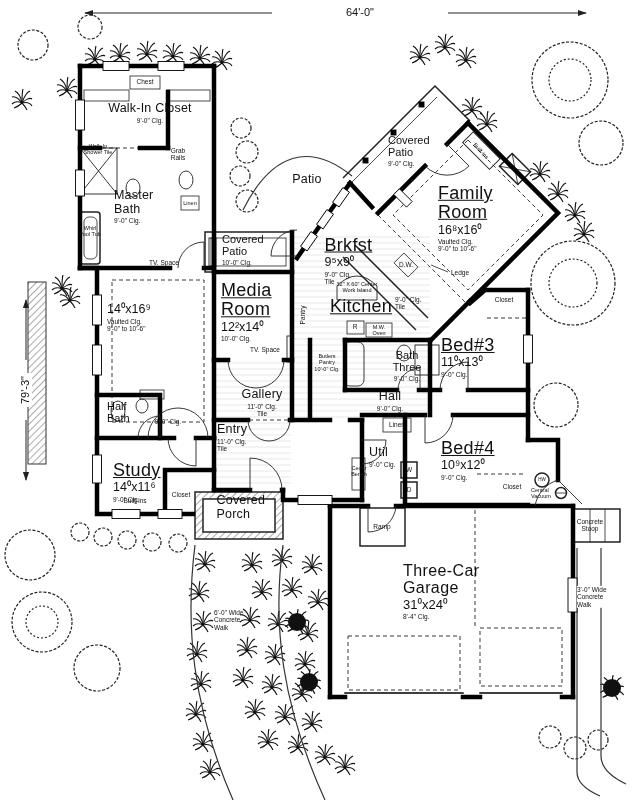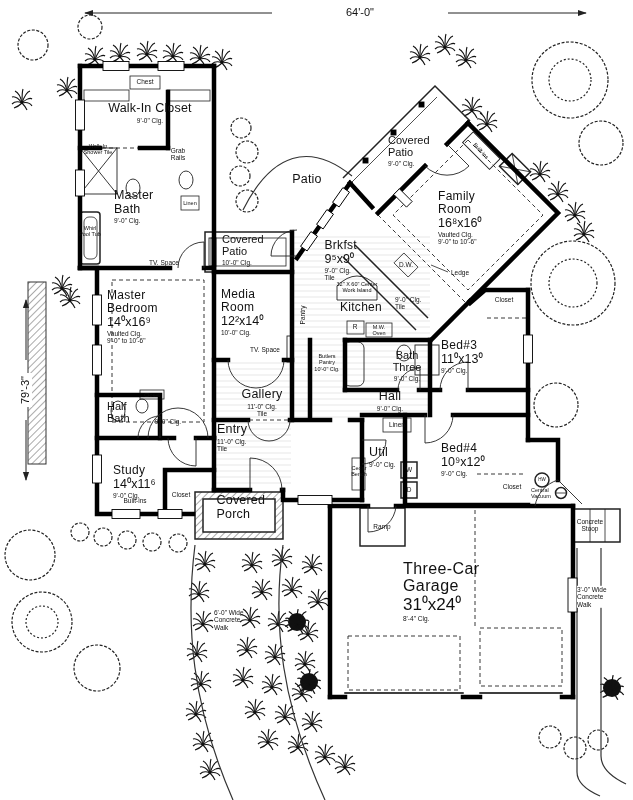--- a/index.html
+++ b/index.html
@@ -2,25 +2,25 @@
 <html><head>
 <meta charset="utf-8">
 <style>
   html,body{margin:0;padding:0;background:#fff;}
   .plan{position:relative;width:633px;height:800px;background:#fff;
         font-family:"Liberation Sans",sans-serif;color:#111;overflow:hidden;}
   .plan svg{position:absolute;left:0;top:0;}
   .lbl{position:absolute;transform:translate(-50%,-50%);text-align:center;line-height:1.08;}
   .lbl.la{text-align:left;}
   .nm-xl{font-size:16px;letter-spacing:.4px;}
-  .nm-lg{font-size:12px;letter-spacing:.3px;}
+  .nm-lg{font-size:18px;letter-spacing:.3px;text-decoration:underline;}
   .nm{font-size:12.5px;letter-spacing:.2px;}
   .nm-sm{font-size:11px;}
   .dim{font-size:12.5px;margin-top:1px;}
-  .dim-lg{font-size:17px;}
+  .dim-lg{font-size:13px;}
   .clg{font-size:6.5px;margin-top:1px;}
   .tny{font-size:6.5px;line-height:1.15;}
   .tny2{font-size:5.5px;line-height:1.15;}
   .dimension{font-size:11px;background:#fff;padding:0 3px;}
   .rot-v{transform:translate(-50%,-50%) rotate(-90deg);}
   .rot-d{transform:translate(-50%,-50%) rotate(47deg);}
 </style>
 </head>
 <body>
 
@@ -332,21 +332,20 @@
 <div class="lbl tny2" style="left:90px;top:231px;width:22px;"><span>Whirl Pool Tub</span></div>
 <div class="lbl tny2" style="left:190px;top:203px;"><span>Linen</span></div>
 <div class="lbl tny" style="left:164px;top:263px;"><span>TV. Space</span></div>
 
 <div class="lbl la" style="left:251px;top:250px;width:58px;">
   <div class="nm-sm">Covered Patio</div>
   <div class="clg">10'-0" Clg.</div>
 </div>
 
 <div class="lbl la" style="left:152px;top:317px;width:90px;">
-  <div class="nm-lg">Master Bedroom</div>
   <div class="dim">14⁰x16⁹</div>
   <div class="clg">Vaulted Clg.</div>
   <div class="clg" style="margin-top:0;">9'-0" to 10'-6"</div>
 </div>
 
 <div class="lbl la" style="left:251px;top:312px;width:60px;">
   <div class="nm-lg">Media Room</div>
   <div class="dim">12²x14⁰</div>
   <div class="clg">10'-0" Clg.</div>
 </div>

